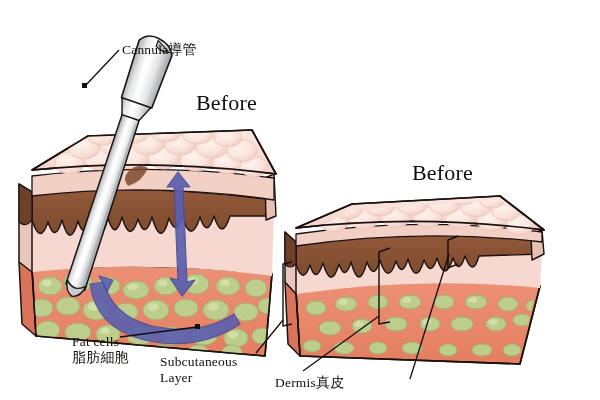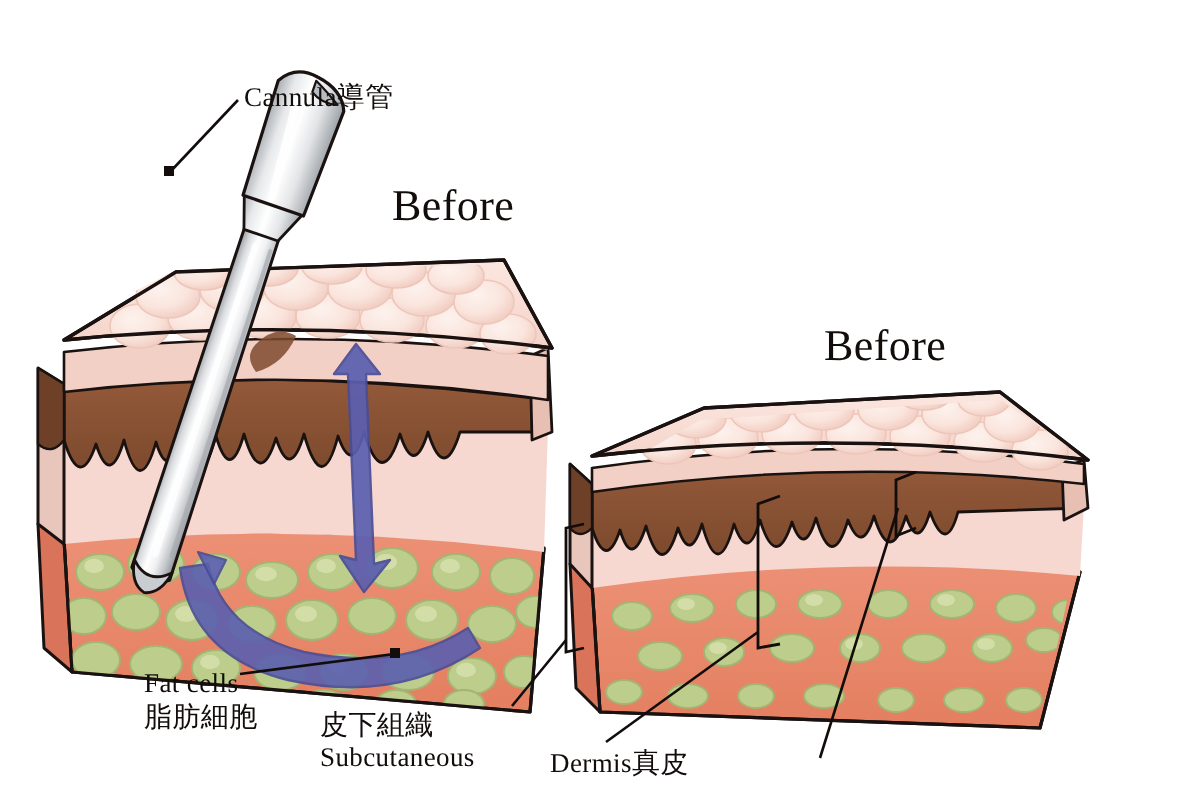--- a/index.html
+++ b/index.html
@@ -38,21 +38,21 @@
     line-height: 1.18;
     letter-spacing: 0.2px;
   }
   .lbl-title {
     font-size: 22px;
   }
   .lbl-small {
     font-size: 13.5px;
   }
   .lbl-cjk {
-    font-family: Liberation Sans, sans-serif;
+    font-family: Liberation Serif, serif;
     font-size: 14px;
   }
   .mix-en {
     font-family: "Liberation Serif", "DejaVu Serif", serif;
     font-size: 13.5px;
   }
   .mix-cjk {
     font-family: "DejaVu Sans", "Liberation Sans", sans-serif;
     font-size: 14px;
   }
@@ -393,20 +393,20 @@
   <div class="lbl lbl-title" id="lbl-before">Before</div>
 
   <div class="lbl lbl-title" id="lbl-after">Before</div>
 
   <div class="lbl" id="lbl-fatcells">
     <div class="lbl-small">Fat cells</div>
     <div class="lbl-cjk">脂肪細胞</div>
   </div>
 
   <div class="lbl" id="lbl-subcut">
-    <div class="lbl-cjk">皮下組織</div>
     <div class="lbl-small">Subcutaneous</div>
+    <div class="lbl-small">Layer</div>
   </div>
 
   <div class="lbl lbl-small" id="lbl-dermis"><span class="mix-en">Dermis</span><span class="mix-cjk">真皮</span></div>
 
 
 </div>
 
 </body></html>

